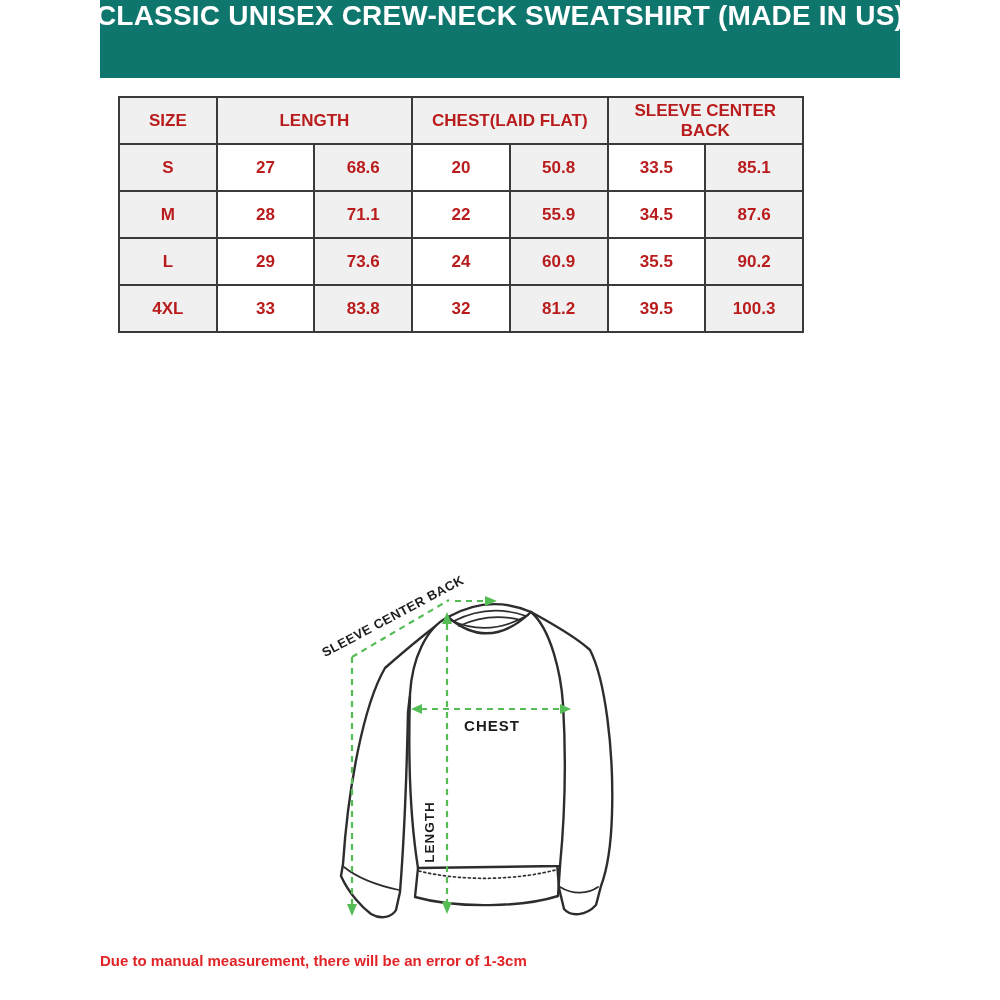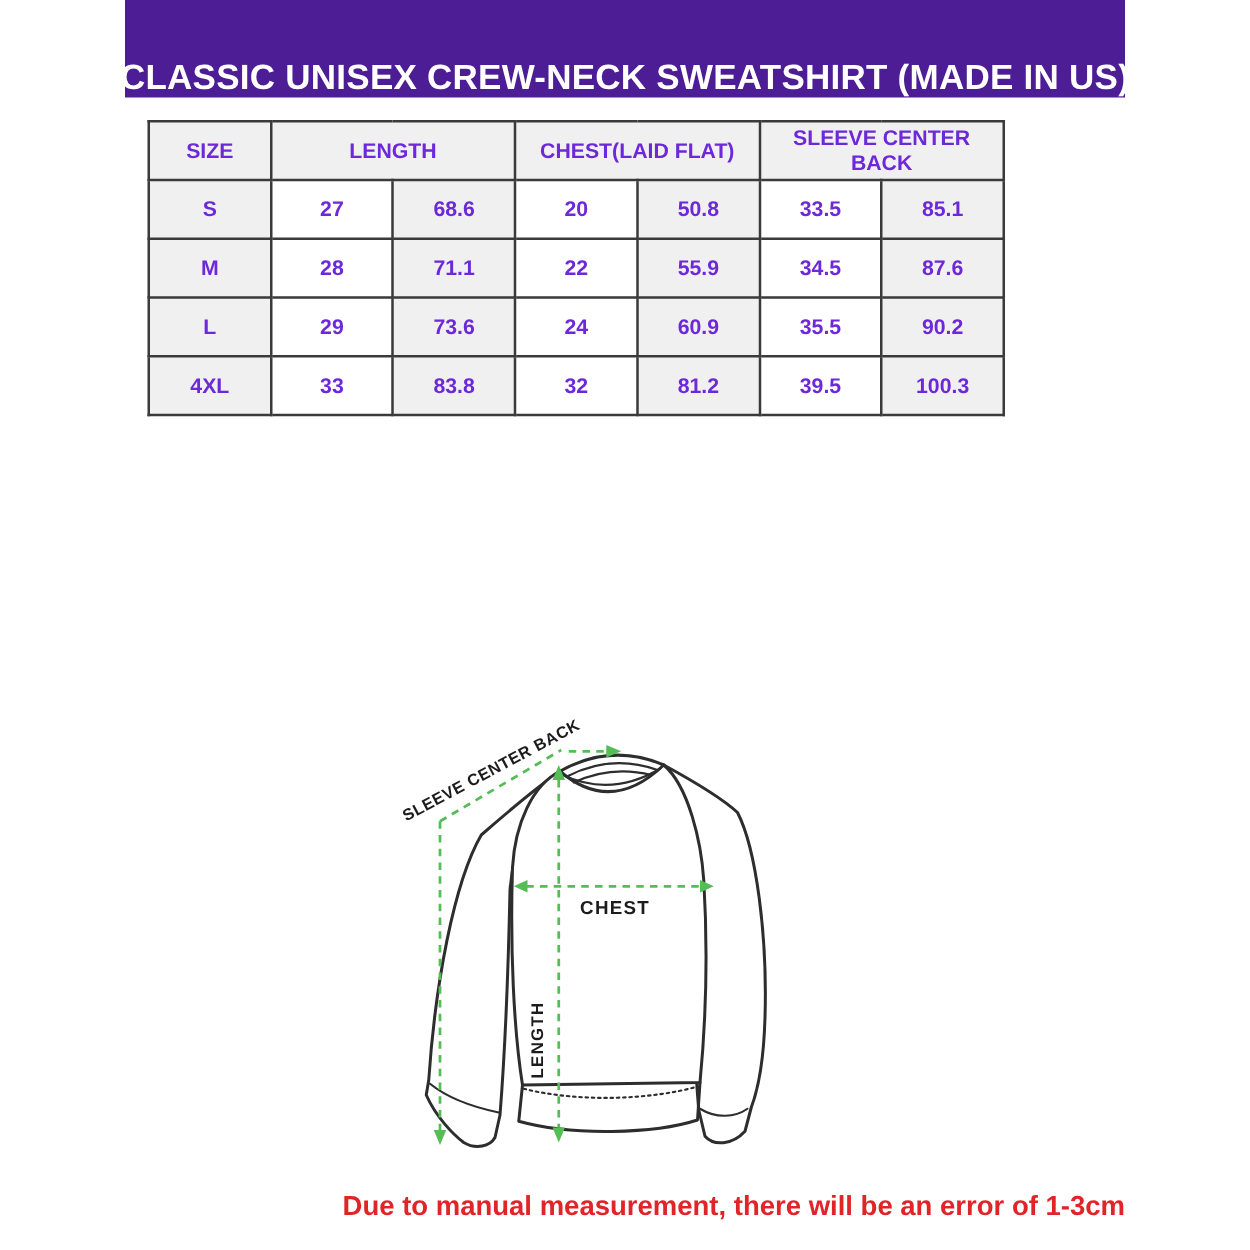--- a/index.html
+++ b/index.html
@@ -1,38 +1,38 @@
 <!DOCTYPE html>
 <html><head>
 <meta charset="utf-8">
 <style>
   html,body{margin:0;padding:0;background:#ffffff;}
   .page{position:relative;width:1000px;height:1000px;background:#ffffff;overflow:hidden;
         font-family:"Liberation Sans","DejaVu Sans",sans-serif;}
 
   
-  .banner{position:absolute;left:100px;top:0;width:800px;height:78px;background:#4c1d95;
-          display:flex;align-items:flex-end;justify-content:center;}
+  .banner{position:absolute;left:100px;top:0;width:800px;height:78px;background:#0f766e;
+          display:flex;align-items:flex-start;justify-content:center;}
   .banner h1{margin:0;color:#ffffff;font-size:28px;font-weight:bold;letter-spacing:.2px;white-space:nowrap;}
 
   
   .size-table{position:absolute;left:118px;top:96px;width:686px;border-collapse:collapse;
-              table-layout:fixed;color:#6d28d9;}
+              table-layout:fixed;color:#b91c1c;}
   .size-table td{border:2px solid #3a3a3a;height:45px;padding:0;text-align:center;vertical-align:middle;
                  background:#ffffff;font-size:17px;font-weight:bold;}
   .size-table tr.group-row td{background:#f0f0f0;font-size:17px;}
   .size-table tr.body-row td:nth-child(odd){background:#f0f0f0;}
 
   
   .diagram{position:absolute;left:308px;top:574px;width:384px;height:368px;}
   .diagram text{font-family:"Liberation Sans","DejaVu Sans",sans-serif;font-weight:bold;fill:#1c1c1c;}
 
   
-  .note{position:absolute;left:100px;top:952px;width:800px;text-align:right;
-        color:#e12428;font-size:22px;font-weight:bold;}
+  .note{position:absolute;left:100px;top:952px;width:800px;text-align:left;
+        color:#e12428;font-size:15px;font-weight:bold;}
 </style>
 </head>
 <body>
 
 <div class="page">
 
   <div class="banner">
     <h1>CLASSIC UNISEX CREW-NECK SWEATSHIRT (MADE IN US)</h1>
   </div>
 

